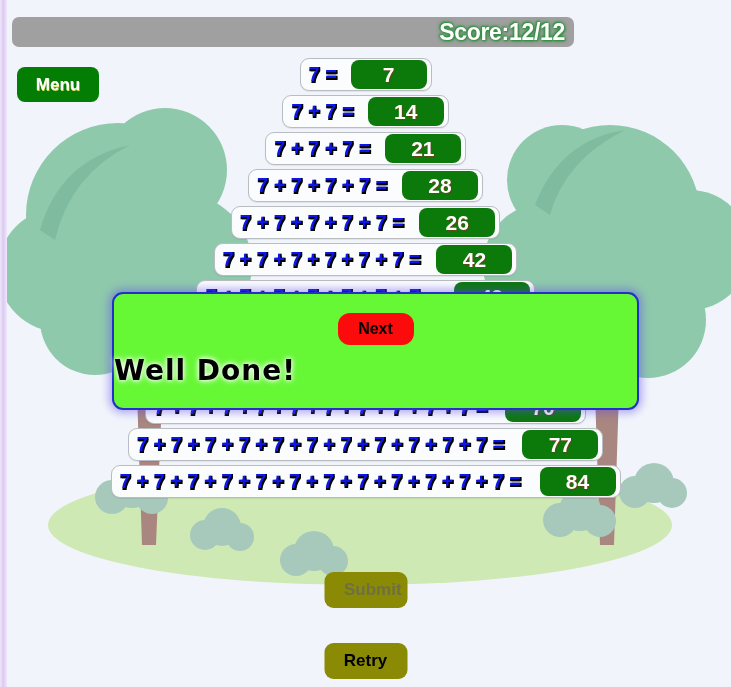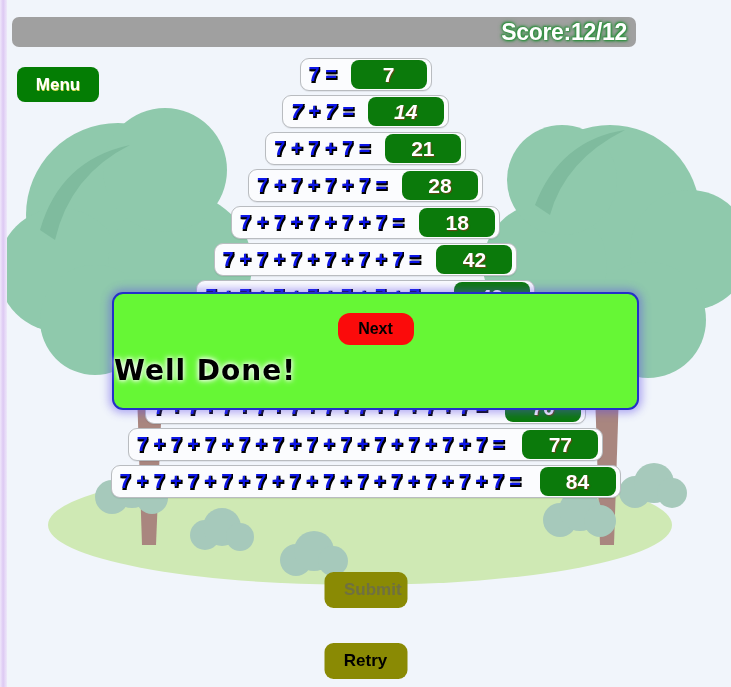--- a/index.html
+++ b/index.html
@@ -30,21 +30,21 @@
     left: 0; top: 0;
     width: 731px; height: 687px;
     z-index: 0;
     pointer-events: none;
   }
 
   
   #score-bar {
     position: absolute;
     left: 12px; top: 17px;
-    width: 624px; height: 30px;
+    width: 562px; height: 30px;
     background: #a0a0a0;
     border-radius: 7px;
     z-index: 20;
   }
   #score-text {
     position: absolute;
     right: 9px; top: 2px;
     font-size: 23px;
     font-weight: bold;
     color: #ffffff;
@@ -241,35 +241,35 @@
   <span id="score-text">Score:12/12</span>
 </div>
 
 <button id="menu-button">Menu</button>
 
 <div id="pyramid">
     <div class="eq-row" style="width: 132px;">
       <span class="eq-expr">7 =</span>
       <div class="eq-answer">7</div>
     </div>
-    <div class="eq-row" style="width: 166.364px; font-style: italic;">
+    <div class="eq-row" style="width: 166.364px;">
       <span class="eq-expr">7 + 7 =</span>
       <div class="eq-answer">14</div>
     </div>
     <div class="eq-row" style="width: 200.727px;">
       <span class="eq-expr">7 + 7 + 7 =</span>
       <div class="eq-answer">21</div>
     </div>
     <div class="eq-row" style="width: 235.091px;">
       <span class="eq-expr">7 + 7 + 7 + 7 =</span>
       <div class="eq-answer">28</div>
     </div>
     <div class="eq-row" style="width: 269.455px;">
       <span class="eq-expr">7 + 7 + 7 + 7 + 7 =</span>
-      <div class="eq-answer">18</div>
+      <div class="eq-answer">26</div>
     </div>
     <div class="eq-row" style="width: 303.818px;">
       <span class="eq-expr">7 + 7 + 7 + 7 + 7 + 7 =</span>
       <div class="eq-answer">42</div>
     </div>
     <div class="eq-row" style="width: 338.182px;">
       <span class="eq-expr">7 + 7 + 7 + 7 + 7 + 7 + 7 =</span>
       <div class="eq-answer">49</div>
     </div>
     <div class="eq-row" style="width: 372.545px;">

